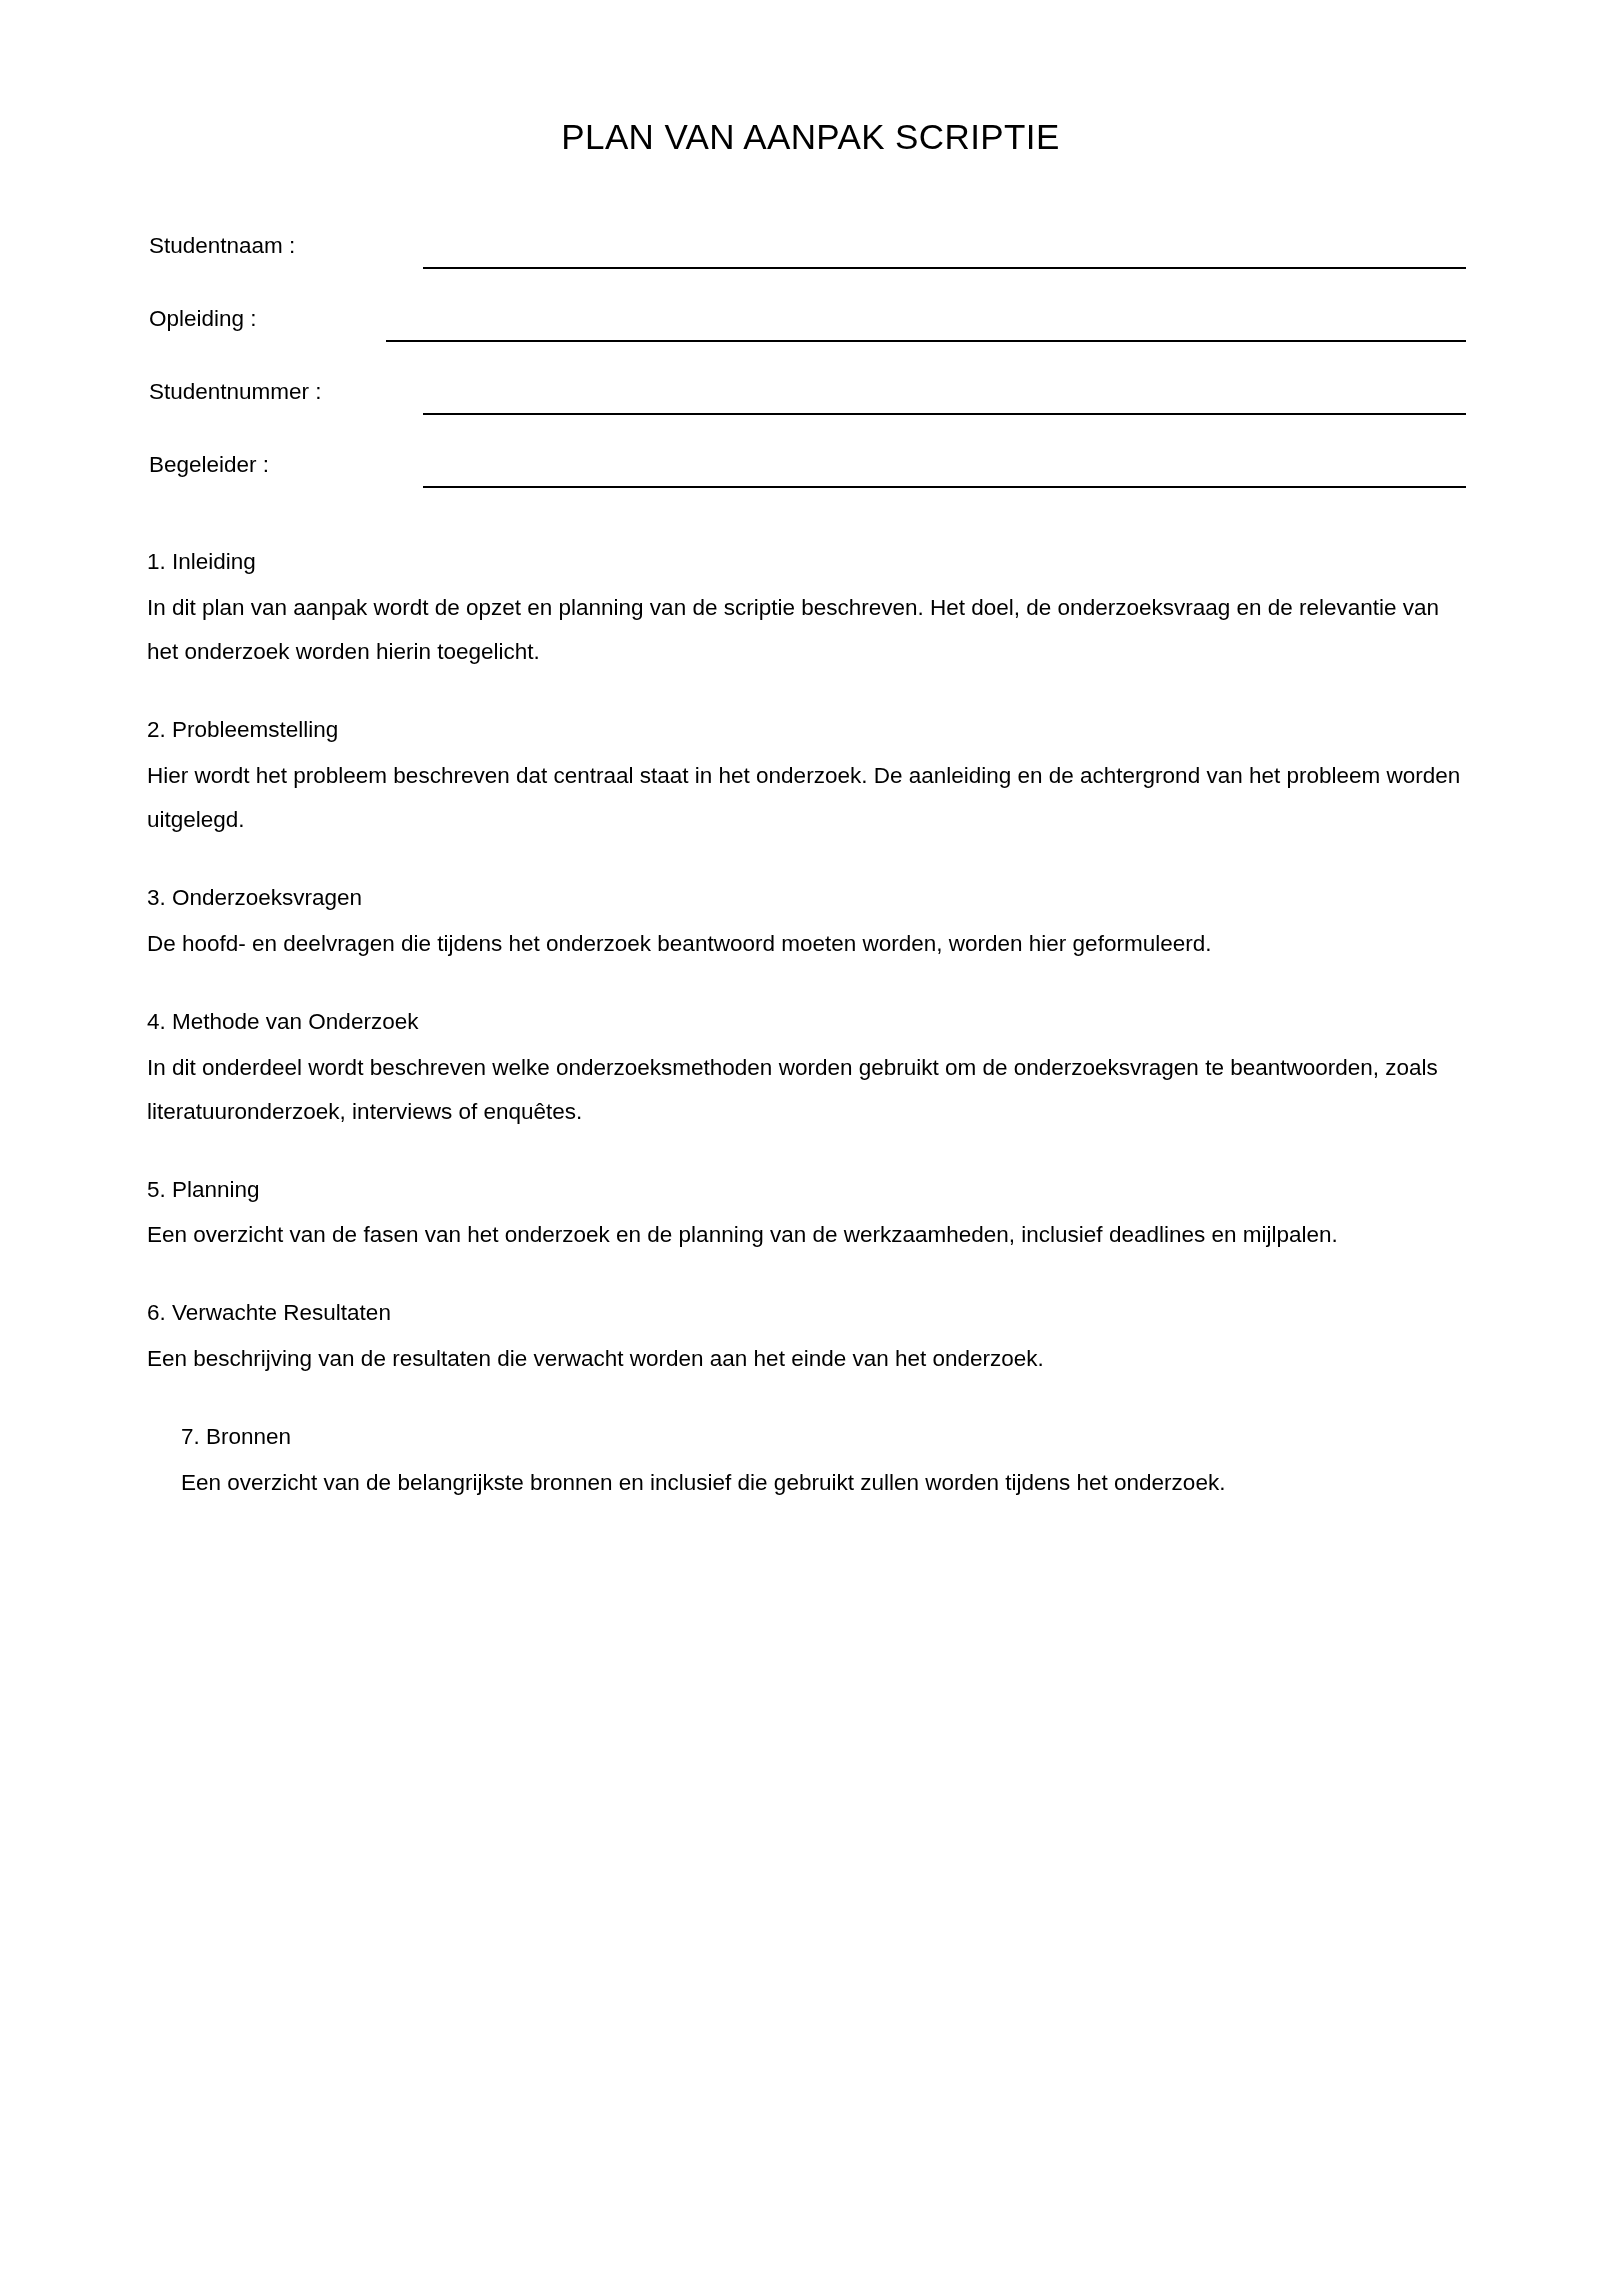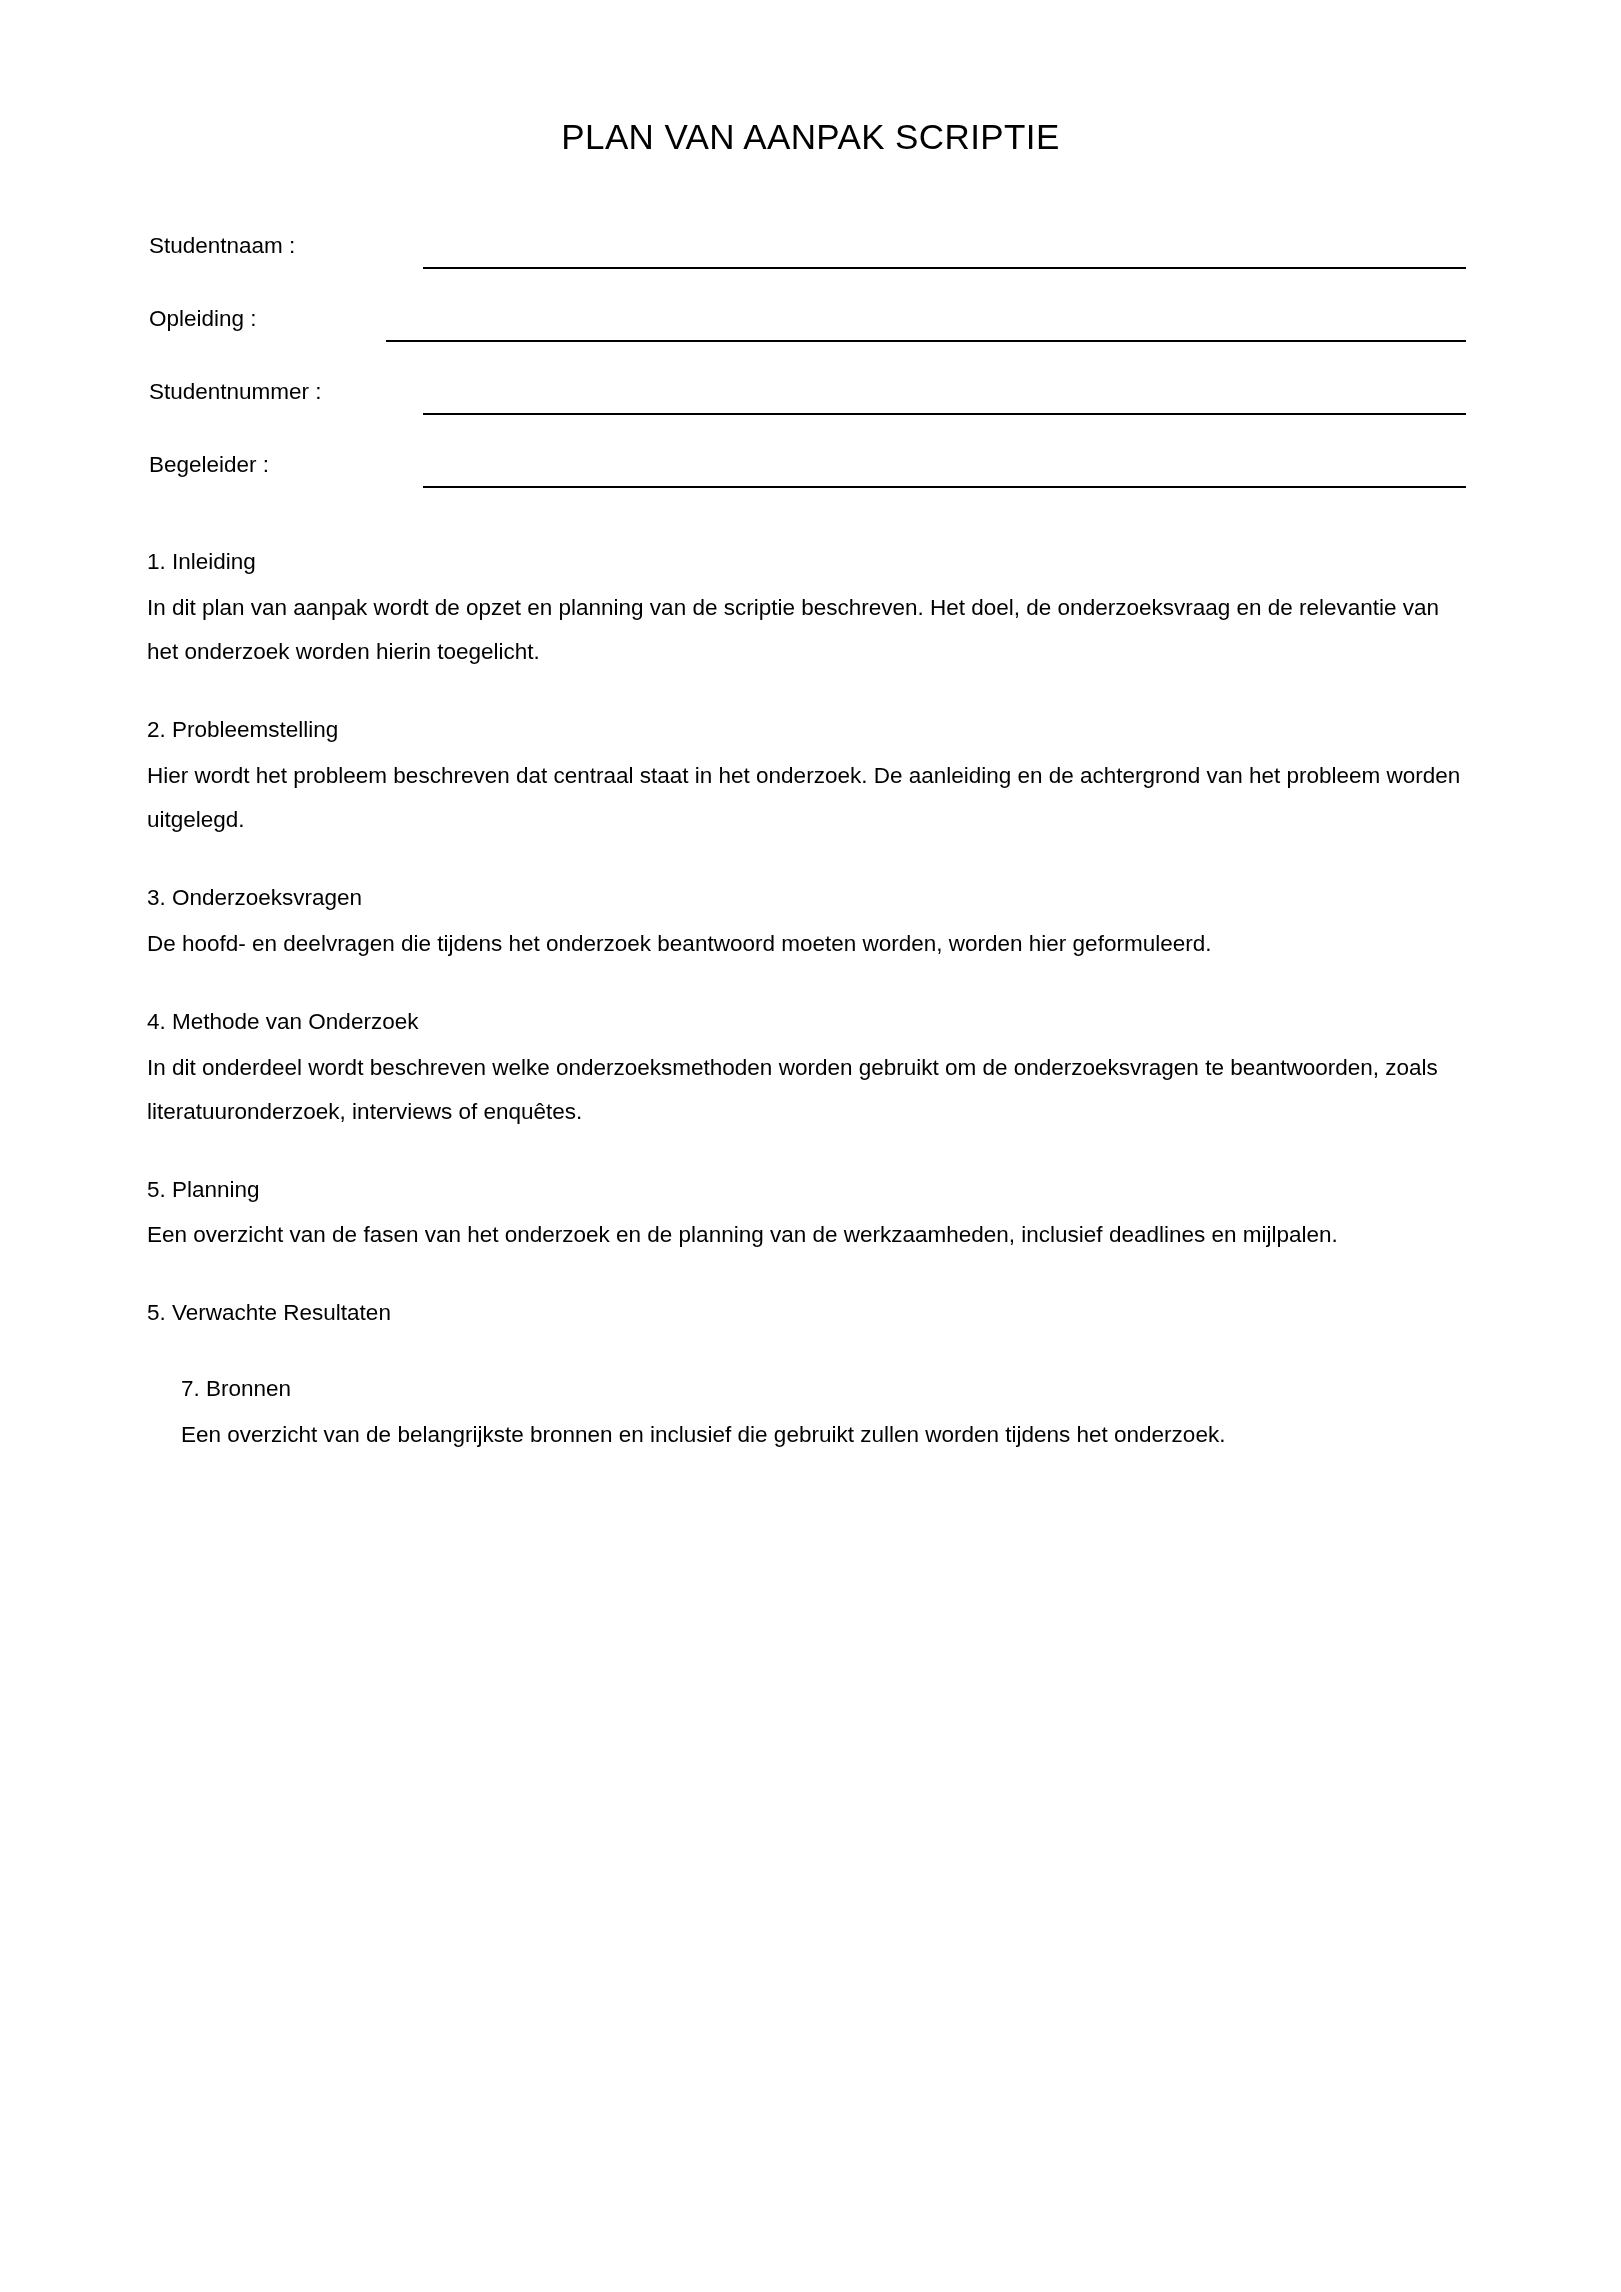--- a/index.html
+++ b/index.html
@@ -132,21 +132,22 @@
       </div>
       <div class="section">
         <div class="section-heading">4. Methode van Onderzoek</div>
         <div class="section-body">In dit onderdeel wordt beschreven welke onderzoeksmethoden worden gebruikt om de onderzoeksvragen te beantwoorden, zoals literatuuronderzoek, interviews of enquêtes.</div>
       </div>
       <div class="section">
         <div class="section-heading">5. Planning</div>
         <div class="section-body">Een overzicht van de fasen van het onderzoek en de planning van de werkzaamheden, inclusief deadlines en mijlpalen.</div>
       </div>
       <div class="section">
-        <div class="section-heading">5. Verwachte Resultaten</div>
+        <div class="section-heading">6. Verwachte Resultaten</div>
+        <div class="section-body">Een beschrijving van de resultaten die verwacht worden aan het einde van het onderzoek.</div>
       </div>
       <div class="section">
         <div class="section-heading">7. Bronnen</div>
         <div class="section-body">Een overzicht van de belangrijkste bronnen en inclusief die gebruikt zullen worden tijdens het onderzoek.</div>
       </div>
     </div>
 
 </div>
 
 

